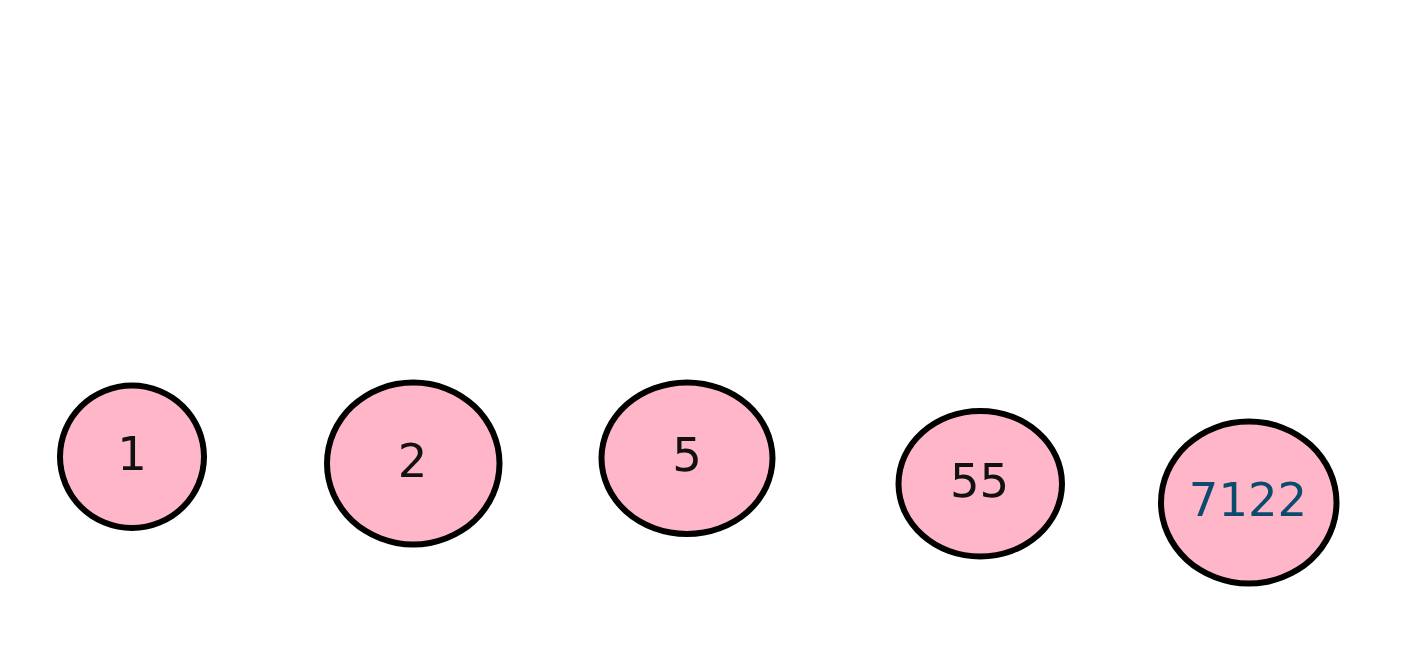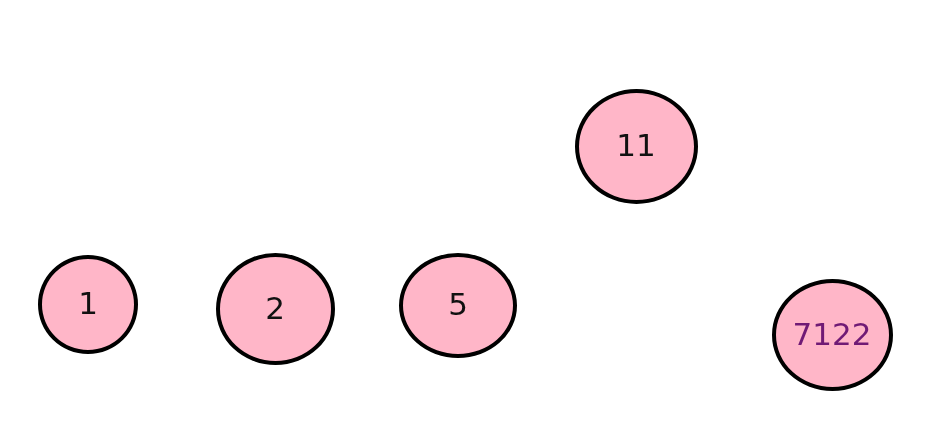--- a/index.html
+++ b/index.html
@@ -48,19 +48,19 @@
 <div id="canvas" style="background: rgb(255, 255, 255);">
     <div class="node" style="left: 38px; top: 254.5px; width: 100px; height: 99px; background: rgb(255, 182, 200); border-color: rgb(0, 0, 0); border-width: 4px;">
       <span class="node-label" style="color: rgb(17, 17, 17);">1</span>
     </div>
     <div class="node" style="left: 215.5px; top: 253px; width: 119px; height: 112px; background: rgb(255, 182, 200); border-color: rgb(0, 0, 0); border-width: 4px;">
       <span class="node-label" style="color: rgb(17, 17, 17);">2</span>
     </div>
     <div class="node" style="left: 399px; top: 252.5px; width: 118px; height: 105px; background: rgb(255, 182, 200); border-color: rgb(0, 0, 0); border-width: 4px;">
       <span class="node-label" style="color: rgb(17, 17, 17);">5</span>
     </div>
-    <div class="node" style="left: 574.5px; top: 88.5px; width: 123px; height: 115px; background: rgb(255, 182, 200); border-color: rgb(0, 0, 0); border-width: 4px;">
-      <span class="node-label" style="color: rgb(17, 17, 17);">11</span>
+    <div class="node" style="left: 596.5px; top: 271.5px; width: 113px; height: 101px; background: rgb(255, 182, 200); border-color: rgb(0, 0, 0); border-width: 4px;">
+      <span class="node-label" style="color: rgb(17, 17, 17);">55</span>
     </div>
     <div class="node" style="left: 771.5px; top: 279px; width: 121px; height: 112px; background: rgb(255, 182, 200); border-color: rgb(0, 0, 0); border-width: 4px;">
-      <span class="node-label" style="color: #701a75;">7122</span>
+      <span class="node-label" style="color: #0c4a6e;">7122</span>
     </div>
   </div>
 
 </body></html>

